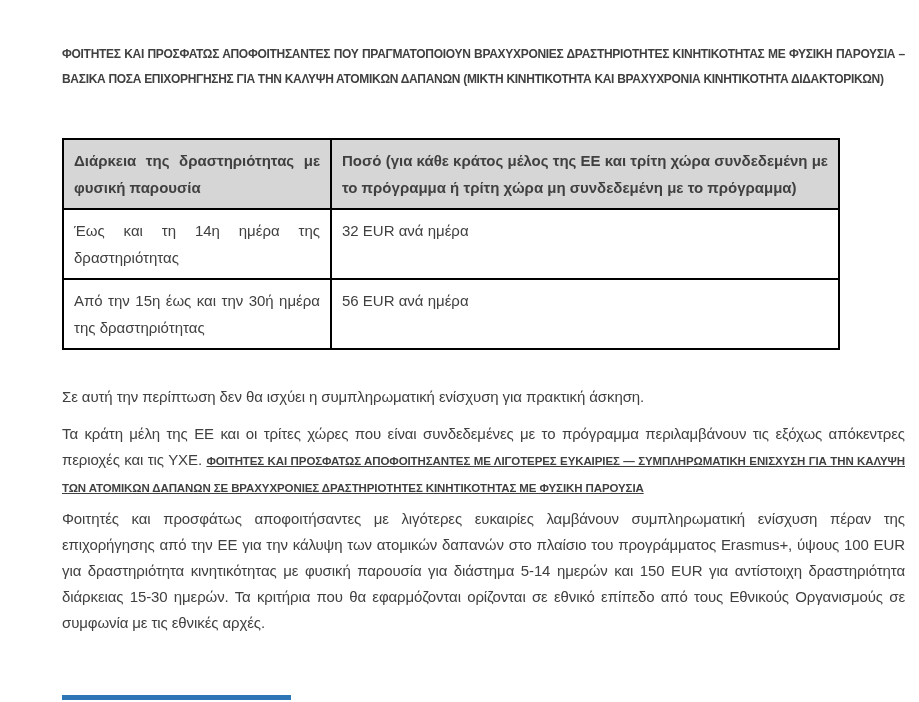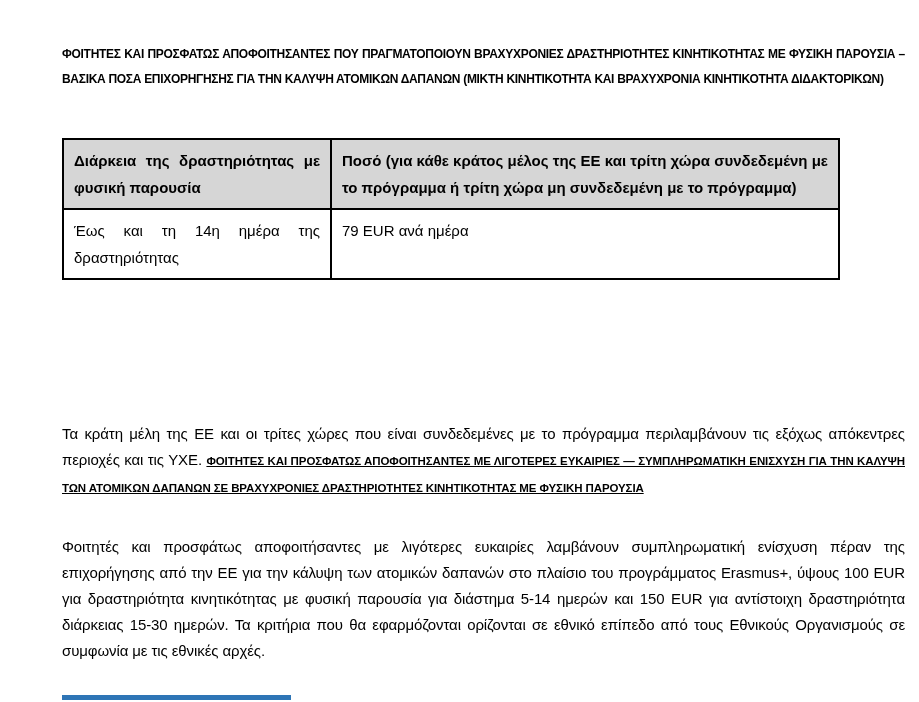--- a/index.html
+++ b/index.html
@@ -1,21 +1,21 @@
 <!DOCTYPE html>
 <html><head>
 <meta charset="utf-8">
 <style>
   html,body{margin:0;padding:0;background:#ffffff;}
   .page{
     position:relative;
     width:919px;height:702px;
     background:#ffffff;
     font-family:"Liberation Sans","DejaVu Sans",sans-serif;
-    color:#000000;
+    color:#404040;
     overflow:hidden;
   }
   .doc-heading{
     position:absolute;left:62px;top:42px;width:843px;
     font-size:12px;font-weight:bold;line-height:25px;
     letter-spacing:-0.3px;
     text-align:justify;
   }
   .intro{
     position:absolute;left:62px;top:100px;width:843px;
@@ -52,21 +52,21 @@
     text-align:left;
     height:48px;
   }
   .para{
     position:absolute;left:62px;width:843px;
     font-size:15px;line-height:26px;letter-spacing:-0.1px;
     text-align:justify;
   }
   .para-note{top:384px;}
   .para-countries{top:421px;}
-  .para-topup{top:506px;margin-top:28px;}
+  .para-topup{top:506px;}
   .inline-caps-heading{
     font-weight:bold;
     font-size:11.5px;
     letter-spacing:-0.1px;
     text-decoration:underline;
   }
   .bottom-bar{
     position:absolute;left:62px;top:695px;
     width:229px;height:5px;
     background:#2e75b6;
@@ -87,25 +87,30 @@
       </colgroup>
     <thead>
       <tr>
         <th>Διάρκεια της δραστηριότητας με φυσική παρουσία</th>
         <th>Ποσό (για κάθε κράτος μέλος της ΕΕ και τρίτη χώρα συνδεδεμένη με το πρόγραμμα ή τρίτη χώρα μη συνδεδεμένη με το πρόγραμμα)</th>
       </tr>
     </thead>
     <tbody>
       <tr>
         <td class="duration-cell">Έως και τη 14η ημέρα της δραστηριότητας</td>
-        <td class="amount-cell">79 EUR ανά ημέρα</td>
+        <td class="amount-cell">32 EUR ανά ημέρα</td>
+      </tr>
+      <tr>
+        <td class="duration-cell">Από την 15η έως και την 30ή ημέρα της δραστηριότητας</td>
+        <td class="amount-cell">56 EUR ανά ημέρα</td>
       </tr>
     </tbody>
   </table>
 
+  <div class="para para-note">Σε αυτή την περίπτωση δεν θα ισχύει η συμπληρωματική ενίσχυση για πρακτική άσκηση.</div>
 
   <div class="para para-countries"><span>Τα κράτη μέλη της ΕΕ και οι τρίτες χώρες που είναι συνδεδεμένες με το πρόγραμμα περιλαμβάνουν τις εξόχως απόκεντρες περιοχές και τις ΥΧΕ. </span><span class="inline-caps-heading">ΦΟΙΤΗΤΕΣ ΚΑΙ ΠΡΟΣΦΑΤΩΣ ΑΠΟΦΟΙΤΗΣΑΝΤΕΣ ΜΕ ΛΙΓΟΤΕΡΕΣ ΕΥΚΑΙΡΙΕΣ — ΣΥΜΠΛΗΡΩΜΑΤΙΚΗ ΕΝΙΣΧΥΣΗ ΓΙΑ ΤΗΝ ΚΑΛΥΨΗ ΤΩΝ ΑΤΟΜΙΚΩΝ ΔΑΠΑΝΩΝ ΣΕ ΒΡΑΧΥΧΡΟΝΙΕΣ ΔΡΑΣΤΗΡΙΟΤΗΤΕΣ ΚΙΝΗΤΙΚΟΤΗΤΑΣ ΜΕ ΦΥΣΙΚΗ ΠΑΡΟΥΣΙΑ</span></div>
 
   <div class="para para-topup">Φοιτητές και προσφάτως αποφοιτήσαντες με λιγότερες ευκαιρίες λαμβάνουν συμπληρωματική ενίσχυση πέραν της επιχορήγησης από την ΕΕ για την κάλυψη των ατομικών δαπανών στο πλαίσιο του προγράμματος Erasmus+, ύψους 100 EUR για δραστηριότητα κινητικότητας με φυσική παρουσία για διάστημα 5-14 ημερών και 150 EUR για αντίστοιχη δραστηριότητα διάρκειας 15-30 ημερών. Τα κριτήρια που θα εφαρμόζονται ορίζονται σε εθνικό επίπεδο από τους Εθνικούς Οργανισμούς σε συμφωνία με τις εθνικές αρχές.</div>
 
   <div class="bottom-bar"></div>
 
 </div>
 
 </body></html>

